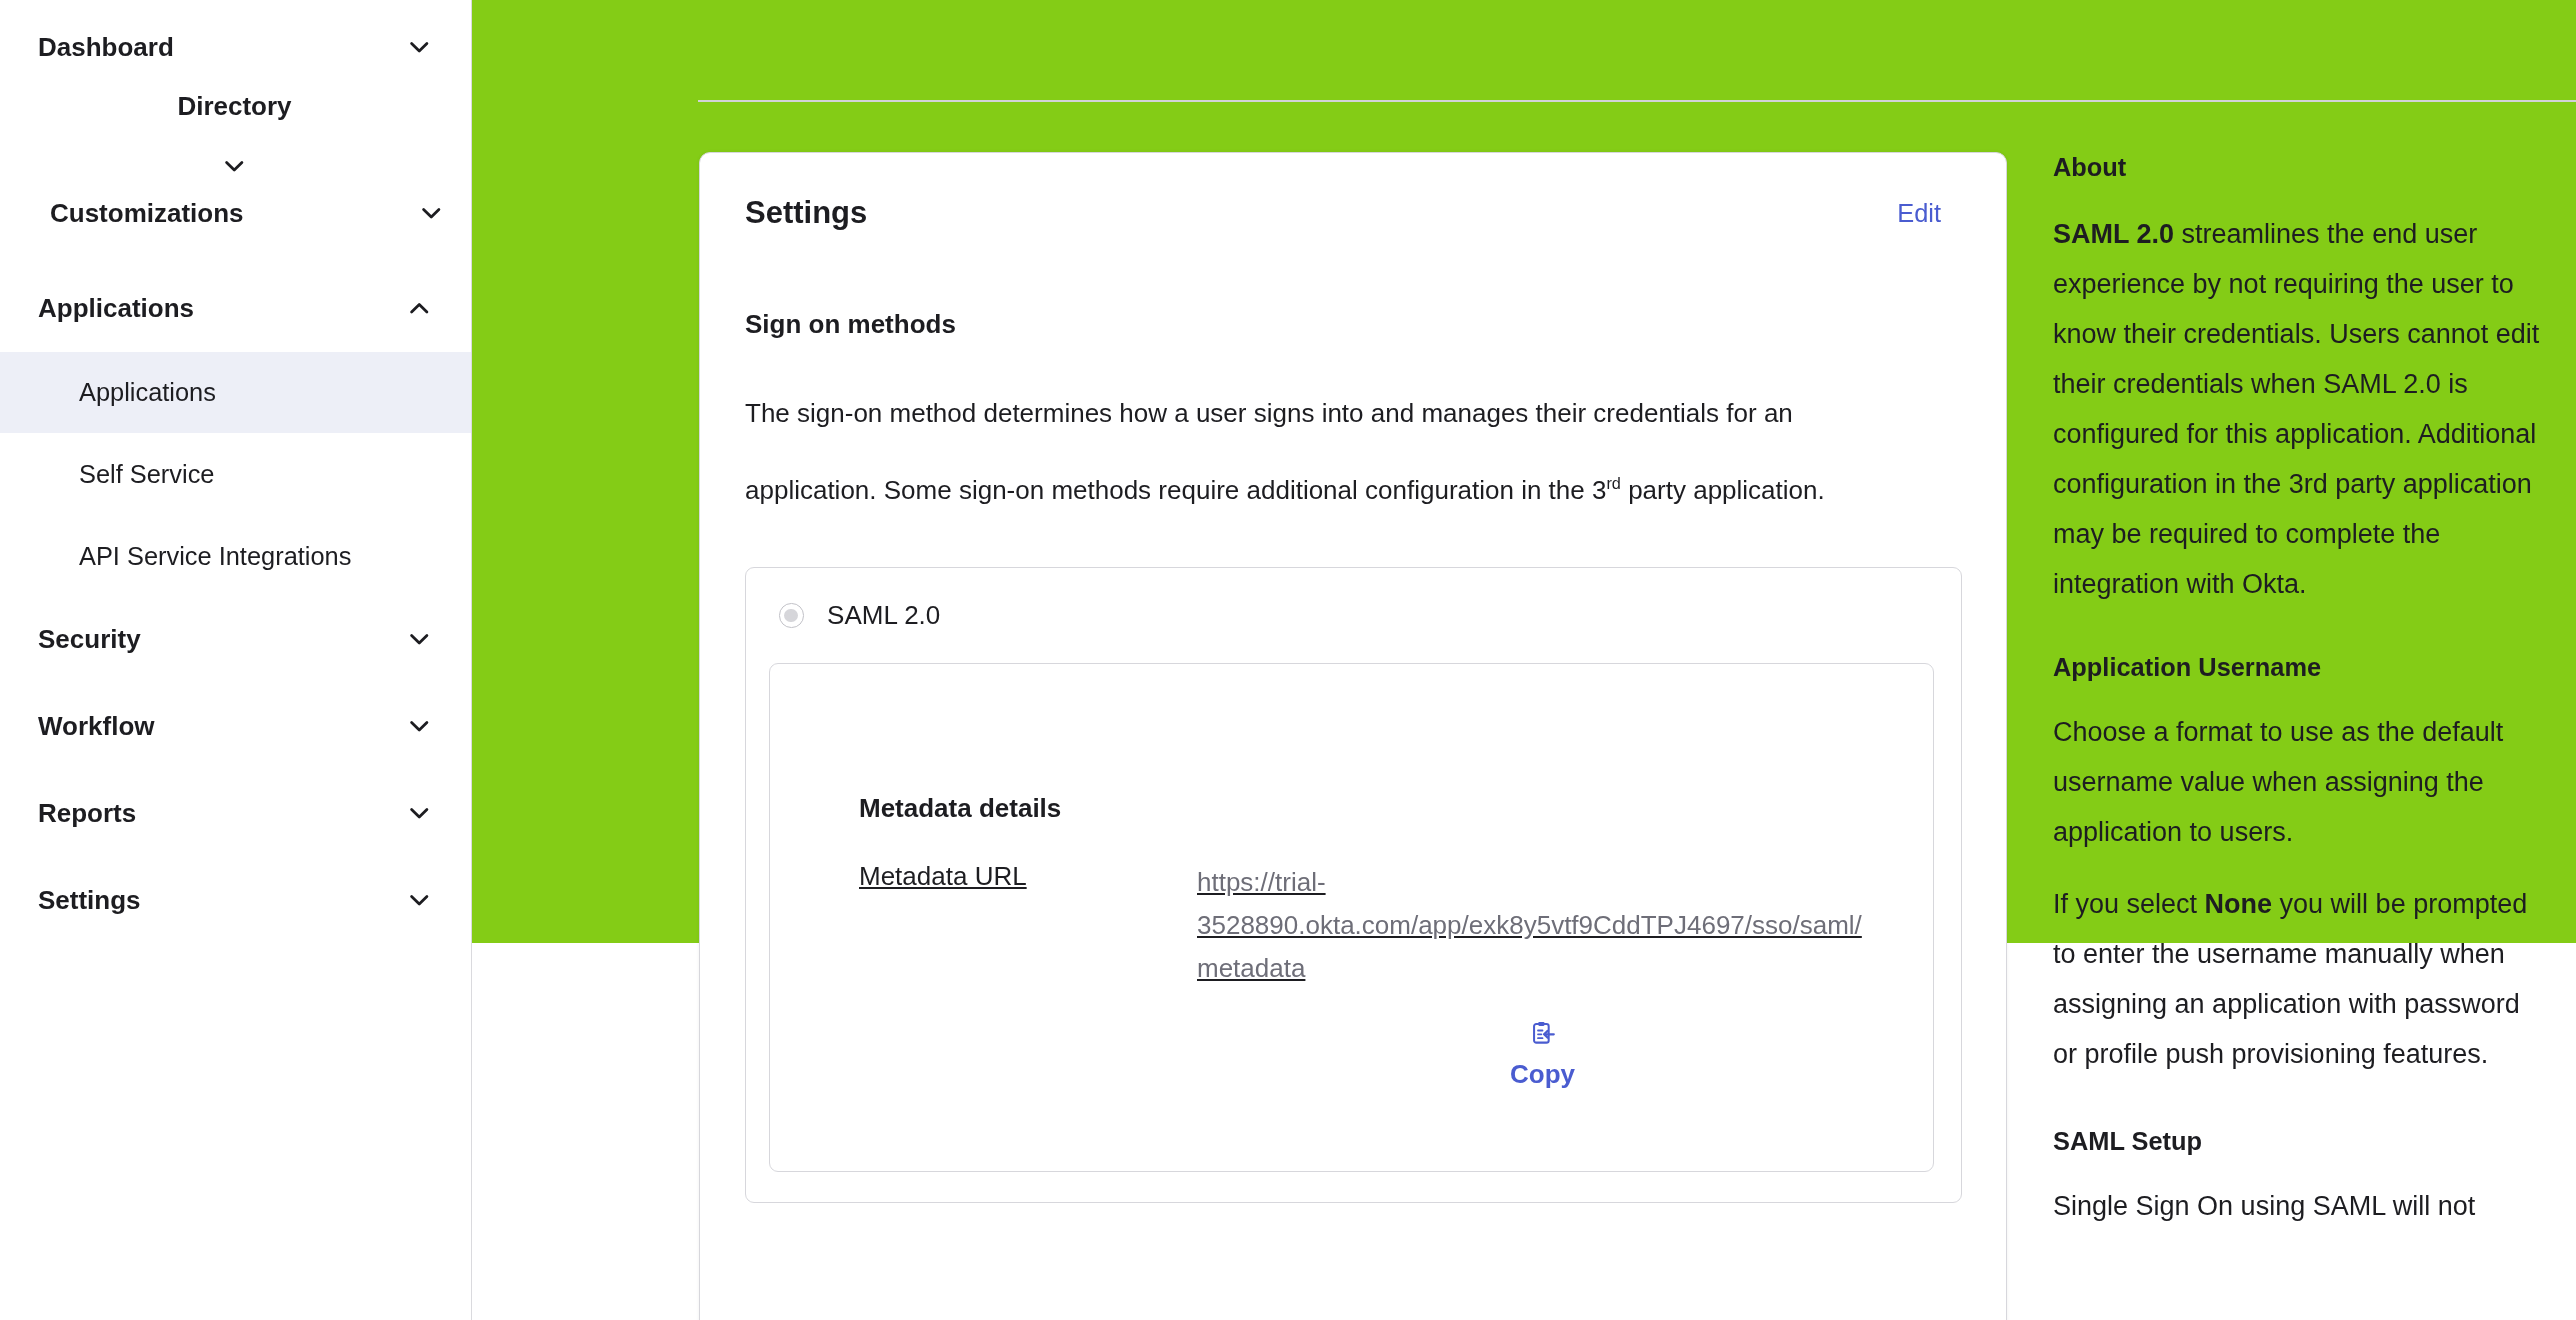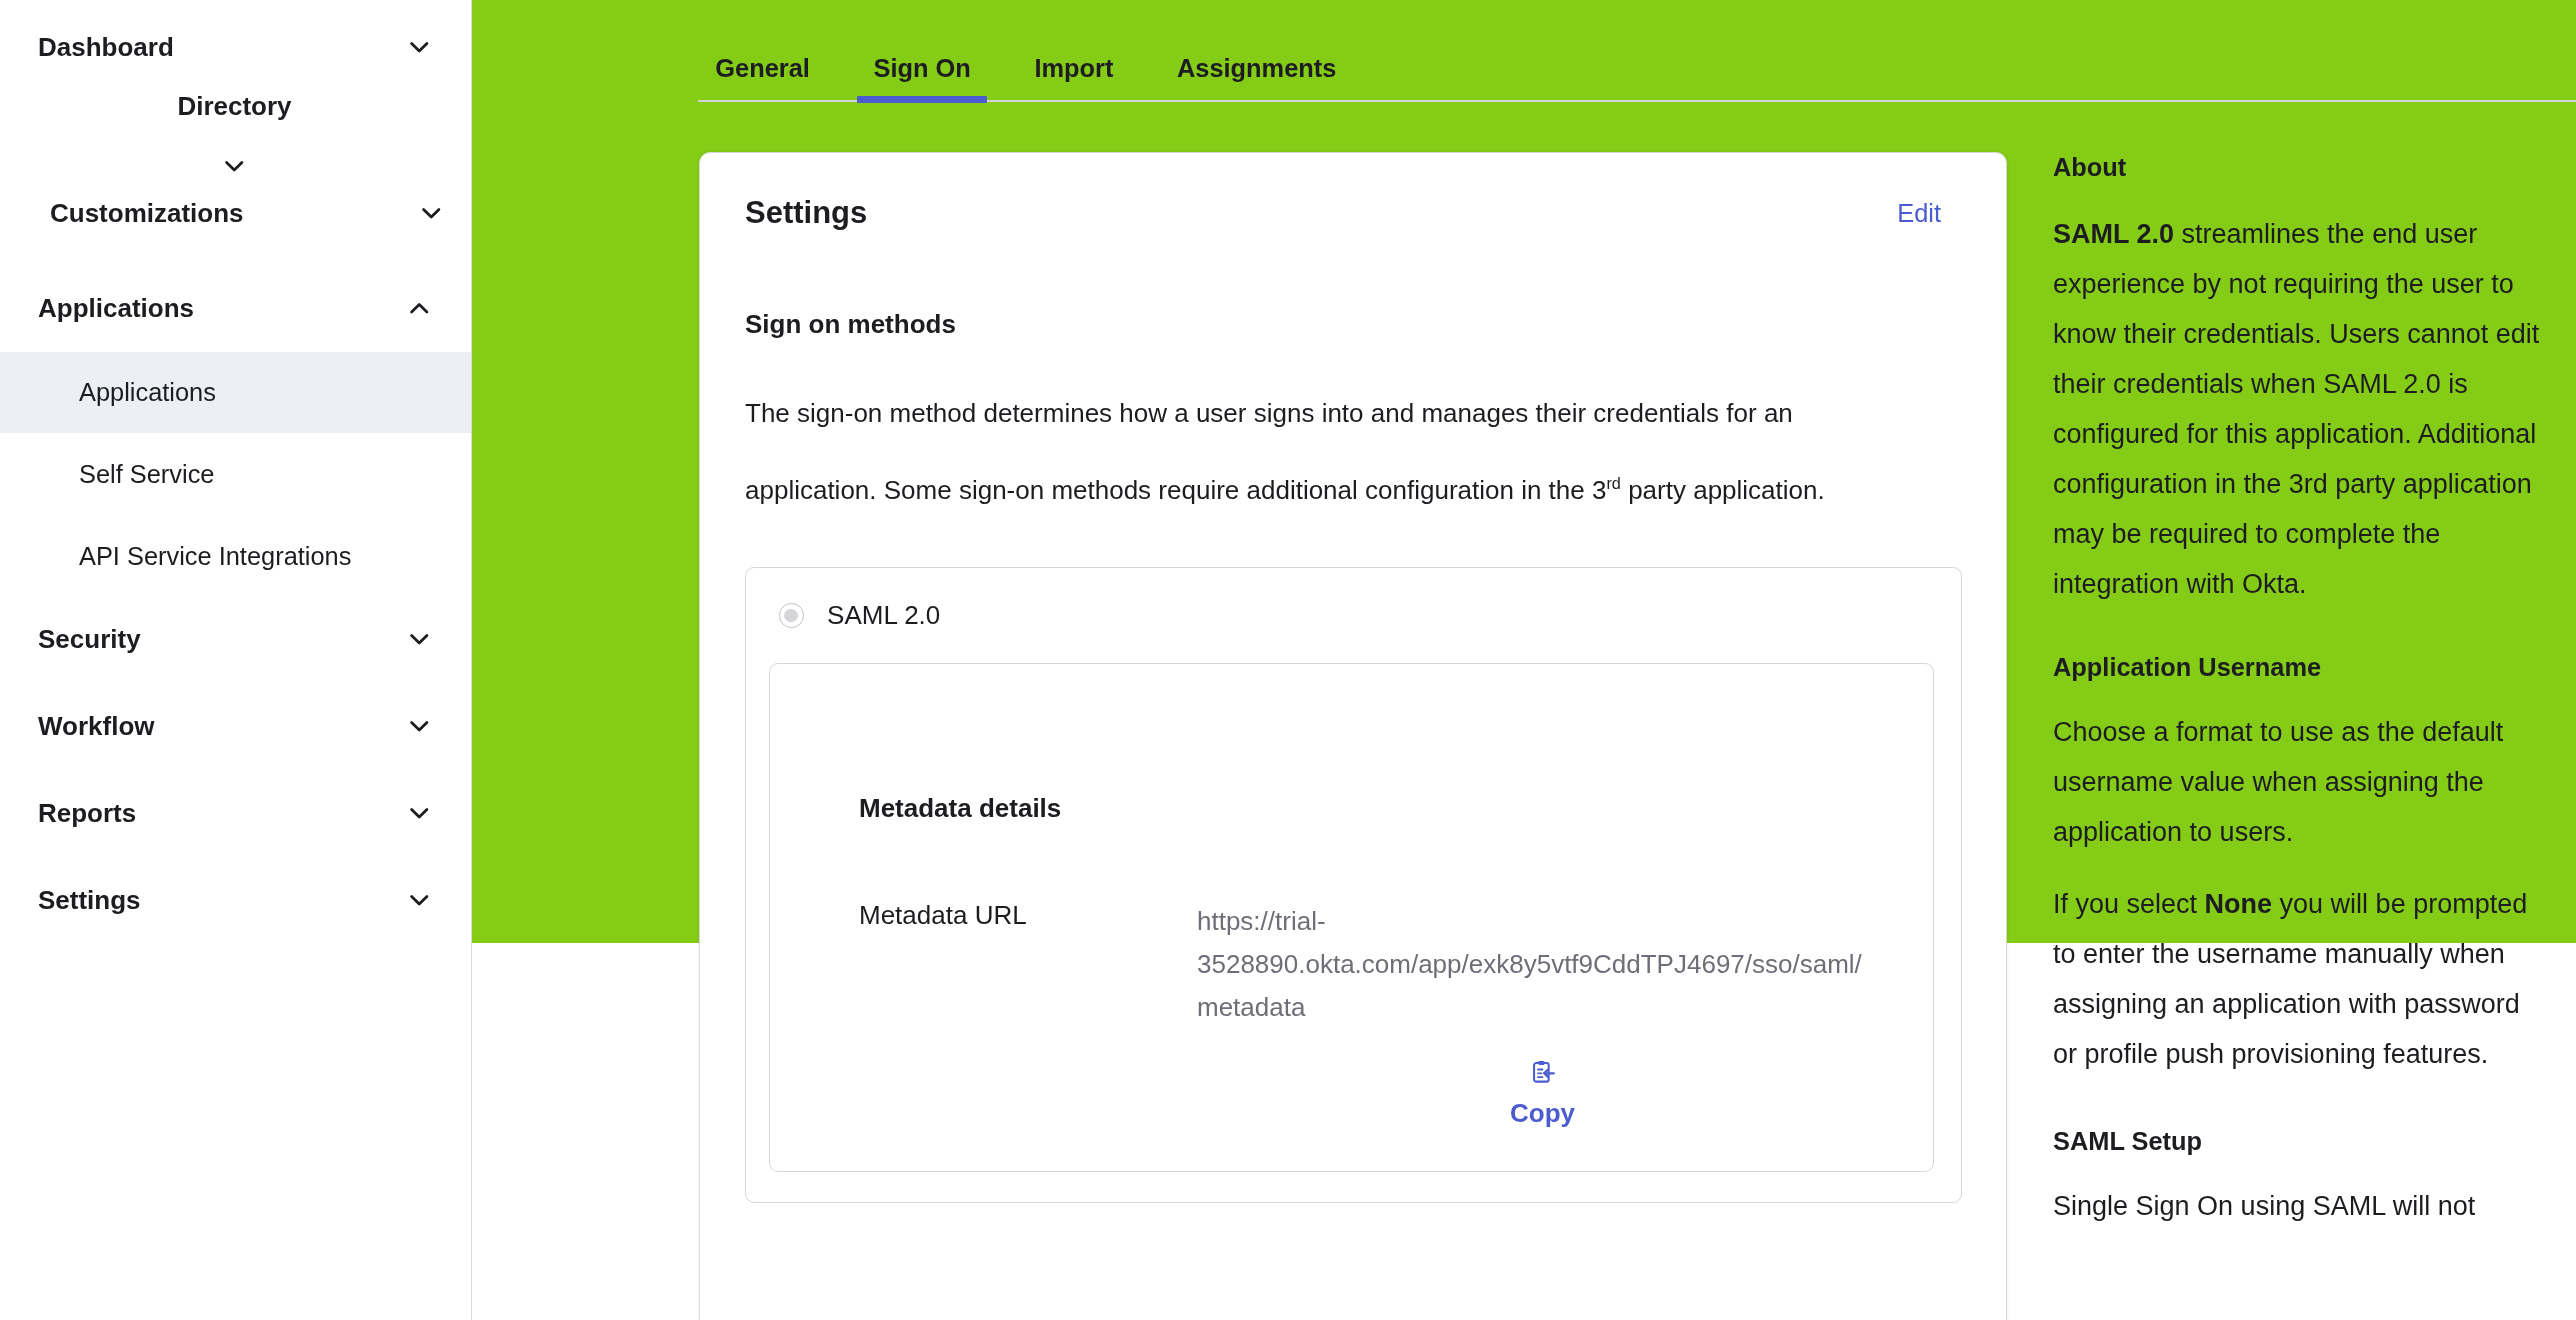--- a/index.html
+++ b/index.html
@@ -60,21 +60,21 @@
   .radio-dot { width:13.6px; height:13.6px; border-radius:50%; background:#d6d6da; }
   .radio-label { font-size:26px; }
 
   .meta-panel { margin-top:25.4px; margin-left:23px; width:1165px; height:509px;
                 border:0.9px solid #d7d7dc; border-radius:9px; padding:56px 45px 0 89px; }
   .field-row { display:flex; }
   .field-label { flex:none; width:338px; font-size:26px; color:#1d1d21; }
   .field-value { font-size:26px; color:#6e6e78; line-height:43px; }
   .relay-value { white-space:nowrap; overflow:hidden; max-width:690px; }
   .meta-head { margin-top:73px; font-size:26px; font-weight:600; }
-  .url-row { margin-top:76px; }
+  .url-row { margin-top:37px;text-decoration:underline; }
   .url-value { max-width:668px; overflow-wrap:anywhere; }
   .copy-row { margin-top:29px; margin-left:338px; display:flex; align-items:center; gap:12.7px;
               color:#4a5cd0; font-size:26px; font-weight:600; cursor:pointer;flex-direction:column; }
   .copy-row svg { display:block; }
 
   
   .help { position:absolute; left:2053px; top:149px; width:490px; color:#1d1d21; }
   .help-head { font-size:25.4px; font-weight:700; line-height:36px; }
   .help-para { margin-top:23.6px; font-size:27px; line-height:50px; font-weight:400; }
   .help-para b { font-weight:700; }
@@ -157,35 +157,20 @@
       <span>Settings</span>
       <span class="chev">
         <svg width="24.5" height="24.5" viewBox="0 0 16 16">
             <path d="M3 5.5 8 10.5 13 5.5" fill="none" stroke="#1d1d21" stroke-width="1.8" stroke-linecap="round" stroke-linejoin="round"></path>
           </svg>
       </span>
     </div>
   </nav>
 
   <div class="tab-rule"></div>
-  <div class="tabbar">
-    <div class="tab">
-      <span>General</span>
-    </div>
-    <div class="tab">
-      <span>Sign On</span>
-      <span class="tab-underline"></span>
-    </div>
-    <div class="tab">
-      <span>Import</span>
-    </div>
-    <div class="tab">
-      <span>Assignments</span>
-    </div>
-  </div>
 
   <section class="card">
     <div class="card-head">
       <div class="card-title">Settings</div>
       <div class="edit-link">Edit</div>
     </div>
 
     <div class="sec-head">Sign on methods</div>
 
     <div class="para"><span>The sign-on method determines how a user signs into and manages their credentials for an application. Some sign-on methods require additional configuration in the 3</span><sup>rd</sup><span> party application.</span></div>

